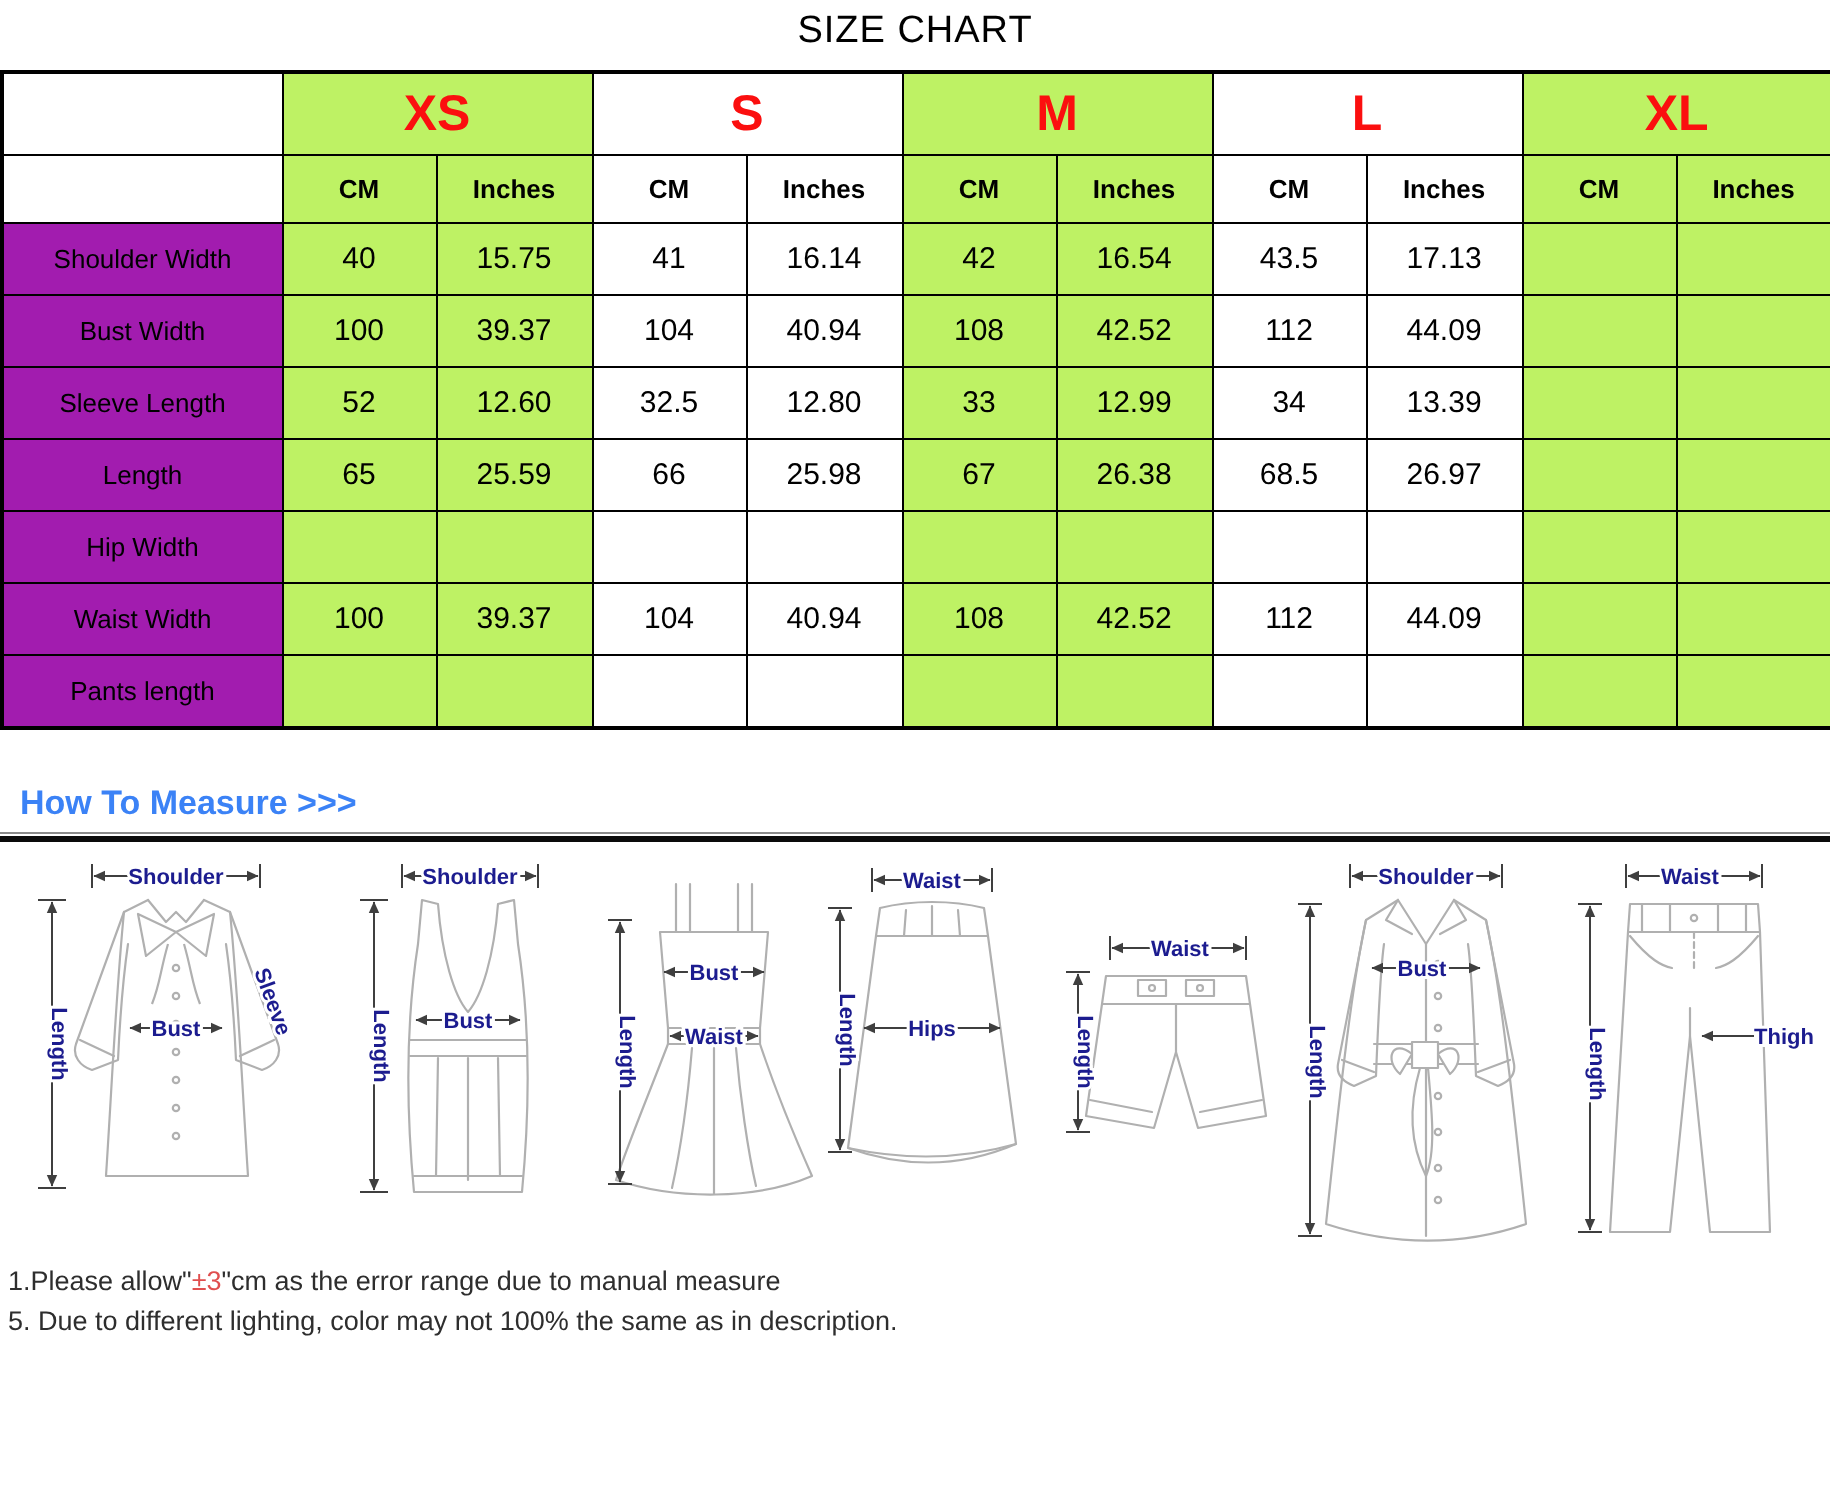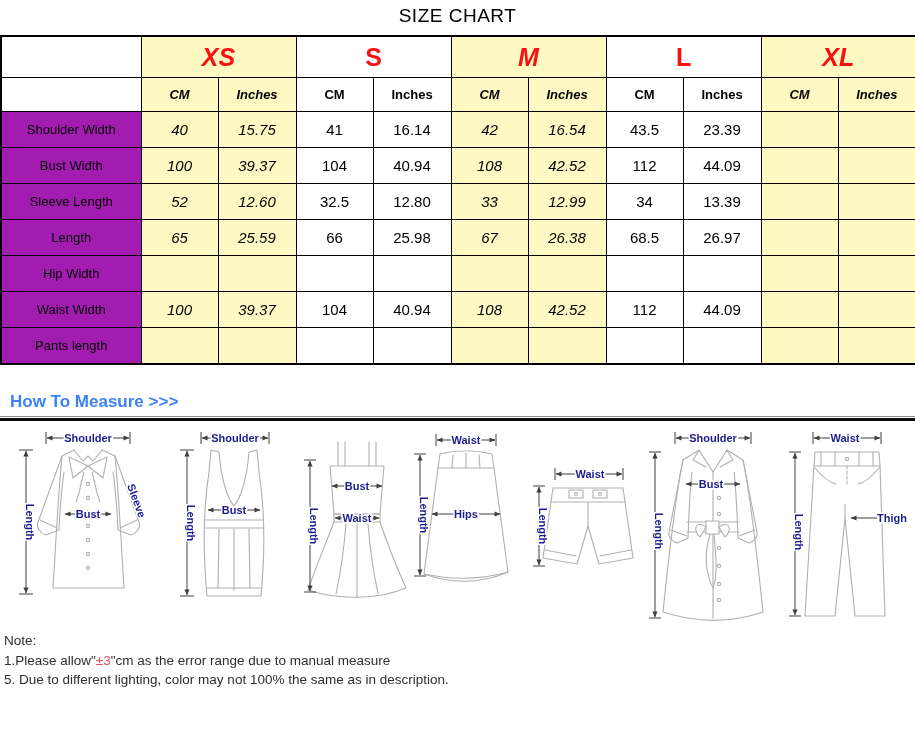--- a/index.html
+++ b/index.html
@@ -8,21 +8,21 @@
   .title{position:absolute;top:5px;left:0;width:915px;text-align:center;
          font-size:19px;font-weight:normal;letter-spacing:.5px;}
 
   table.sc{position:absolute;top:35px;left:0;width:915px;border-collapse:collapse;table-layout:fixed;
            border:2px solid #000;}
   table.sc th,table.sc td{border:1px solid #000;text-align:center;vertical-align:middle;padding:0;overflow:hidden;}
   .size-h{height:40px;font-size:25px;font-weight:bold;color:#fb0f0f;}
   .unit-h{height:33px;font-size:13px;font-weight:bold;margin-left:47px;}
   .lbl{font-size:13px;background:#a21caf;}
   td.val{height:35px;font-size:15px;}
-  .sh{background:#fef9c3;font-style:italic;}
+  .sh{background:#bef264;}
 
   .measure-heading{position:absolute;top:392px;left:10px;font-size:17px;font-weight:bold;color:#3b82f6;}
   .rule{position:absolute;top:416px;left:0;width:915px;}
   .rule .t{height:1px;background:#8a8a8a;}
   .rule .b{height:3px;background:#0a0a0a;margin-top:1px;}
 
   .figures{position:absolute;top:426px;left:0;width:915px;height:202px;
            display:flex;justify-content:space-between;padding:0 6px;box-sizing:border-box;}
   .figures svg{display:block;height:202px;}
   .garm{stroke:#b0b0b0;stroke-width:1.1;fill:none;stroke-linejoin:round;stroke-linecap:round;}
@@ -79,21 +79,21 @@
   <tbody>
     <tr>
       <td class="lbl">Shoulder Width</td>
       <td class="val sh">40</td>
       <td class="val sh">15.75</td>
       <td class="val">41</td>
       <td class="val">16.14</td>
       <td class="val sh">42</td>
       <td class="val sh">16.54</td>
       <td class="val">43.5</td>
-      <td class="val">23.39</td>
+      <td class="val">17.13</td>
       <td class="val sh"></td>
       <td class="val sh"></td>
     </tr>
     <tr>
       <td class="lbl">Bust Width</td>
       <td class="val sh">100</td>
       <td class="val sh">39.37</td>
       <td class="val">104</td>
       <td class="val">40.94</td>
       <td class="val sh">108</td>
@@ -366,16 +366,15 @@
       <line class="arr" x1="72" y1="92" x2="98" y2="92" marker-start="url(#ah)"></line>
     </g>
     <text x="66" y="16">Waist</text>
     <text transform="rotate(90 16 106)" x="16" y="106">Length</text>
     <text x="113" y="96">Thigh</text>
   </svg>
 
 </div>
 
 <div class="notes">
-  <div>Note:</div>
   <div><span>1.Please allow"</span><span class="red">±3</span><span>"cm as the error range due to manual measure</span></div>
   <div>5. Due to different lighting, color may not 100% the same as in description.</div>
 </div>
 
 </body></html>

